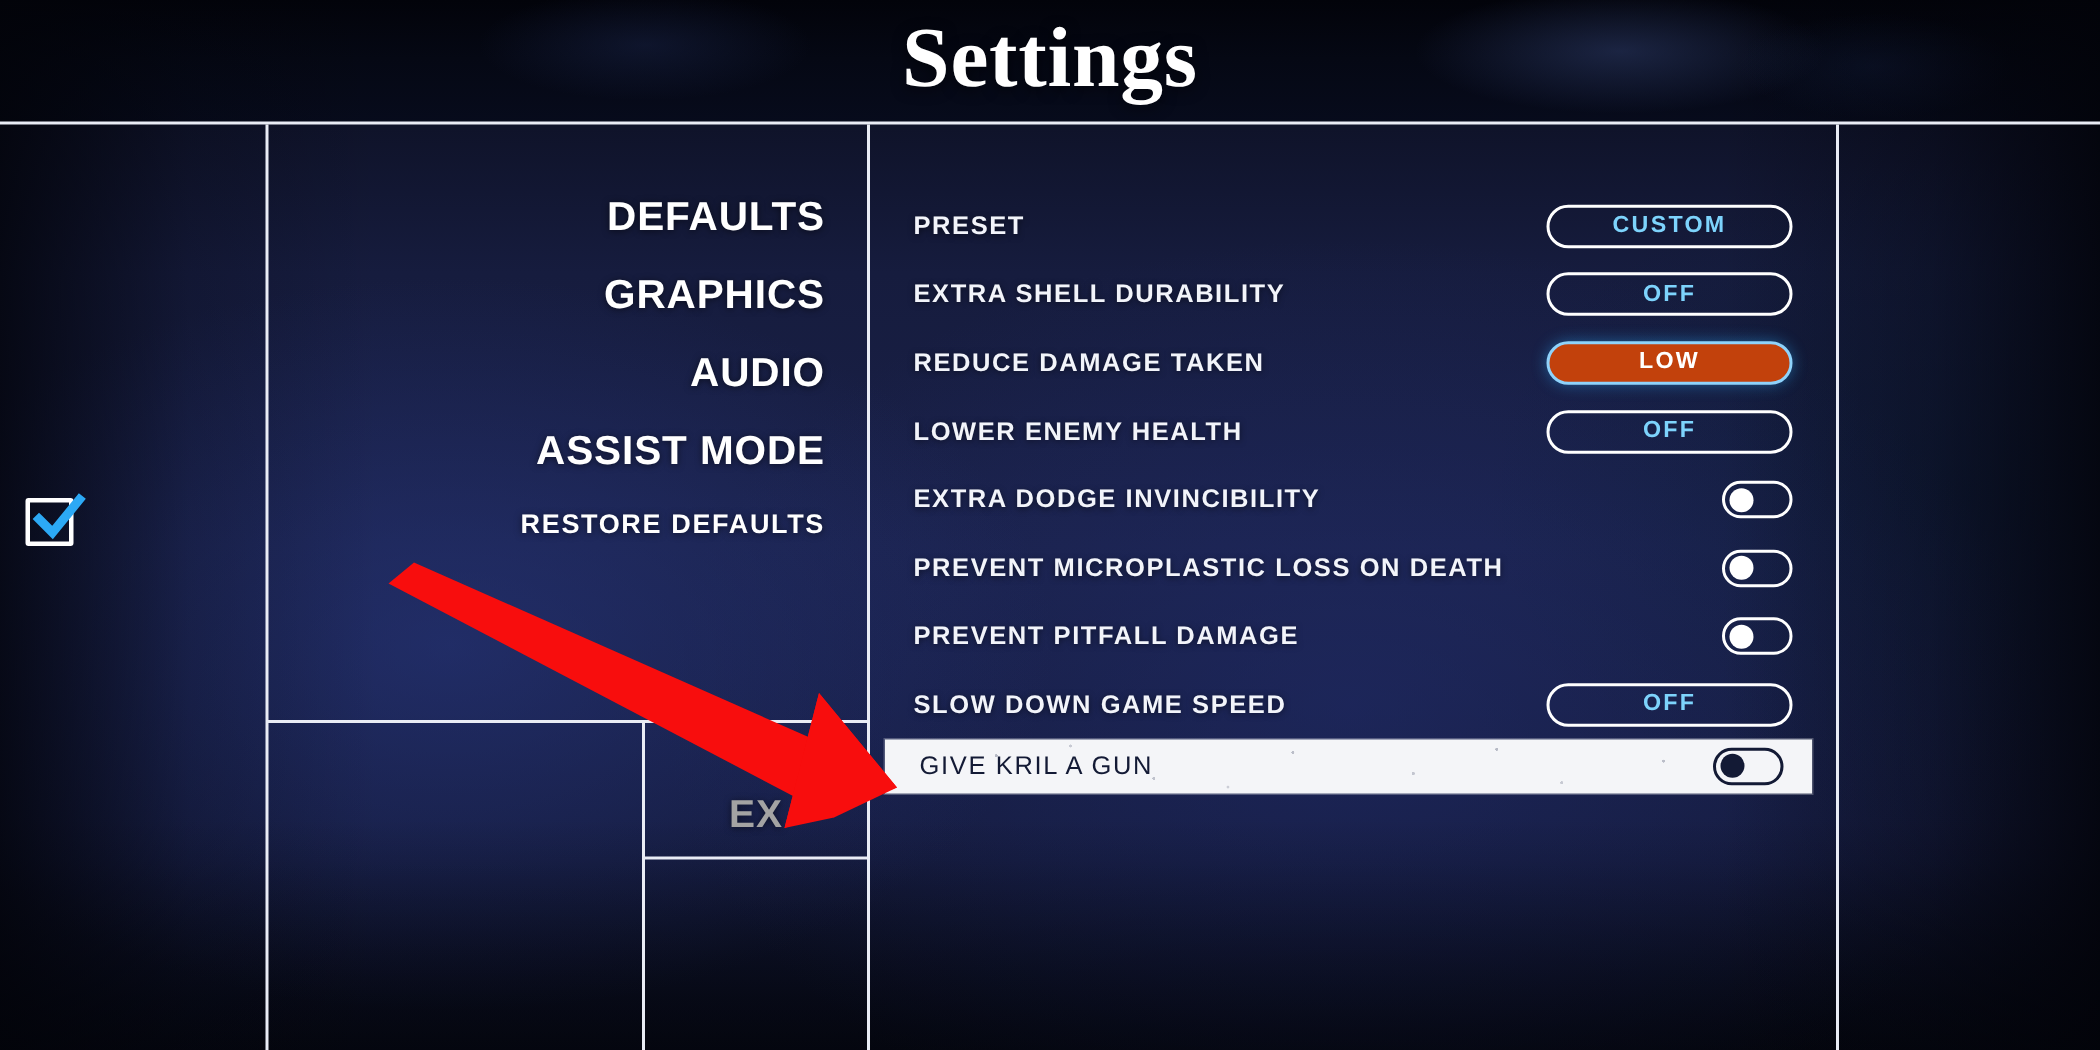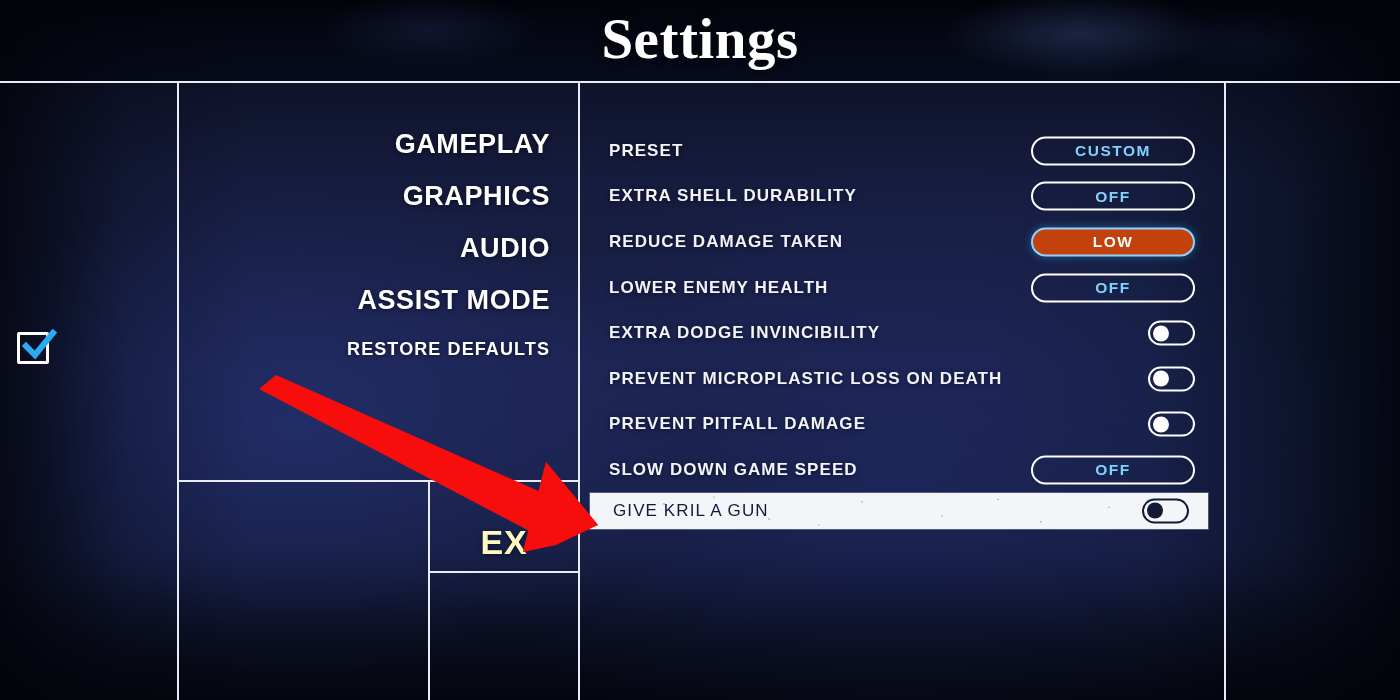--- a/index.html
+++ b/index.html
@@ -98,21 +98,21 @@
     border:3px solid #ffffff;
     border-radius:2px;
   }
   .nav-check svg { position:absolute; left:2px; top:-6px; }
 
   
   .ex-label {
     position:absolute; left:430px; top:513px;
     width:148px; height:58px;
     display:flex; align-items:center; justify-content:center;
-    color:#fef9c3; font-size:34px; font-weight:700; letter-spacing:.7px;
+    color:#a3a3a3; font-size:26px; font-weight:700; letter-spacing:.7px;
     text-shadow:0 1px 5px rgba(0,0,0,.55);
   }
 
   
   .list {
     position:absolute; left:586px; top:128px;
     width:628px;
   }
   .row {
     height:45.6px;
@@ -217,21 +217,21 @@
 
   <div class="ln ln-h" id="line-top"></div>
   <div class="ln ln-v" id="line-left"></div>
   <div class="ln ln-v" id="line-mid"></div>
   <div class="ln ln-v" id="line-right"></div>
   <div class="ln ln-h" id="line-lowsplit"></div>
   <div class="ln ln-v" id="line-lowvert"></div>
   <div class="ln ln-h" id="line-lowsplit2"></div>
 
   <div class="nav">
-    <div class="nav-item">GAMEPLAY</div>
+    <div class="nav-item">DEFAULTS</div>
     <div class="nav-item">GRAPHICS</div>
     <div class="nav-item">AUDIO</div>
     <div class="nav-item">ASSIST MODE</div>
     <div class="nav-item small">RESTORE DEFAULTS</div>
   </div>
 
   <div class="nav-check">
     <div class="box"></div>
     <svg width="40" height="40" viewBox="0 0 40 40">
       <path d="M7 20 L16 29 L34 7" fill="none" stroke="#2ca9f5" stroke-width="6" stroke-linecap="square" stroke-linejoin="miter"></path>

